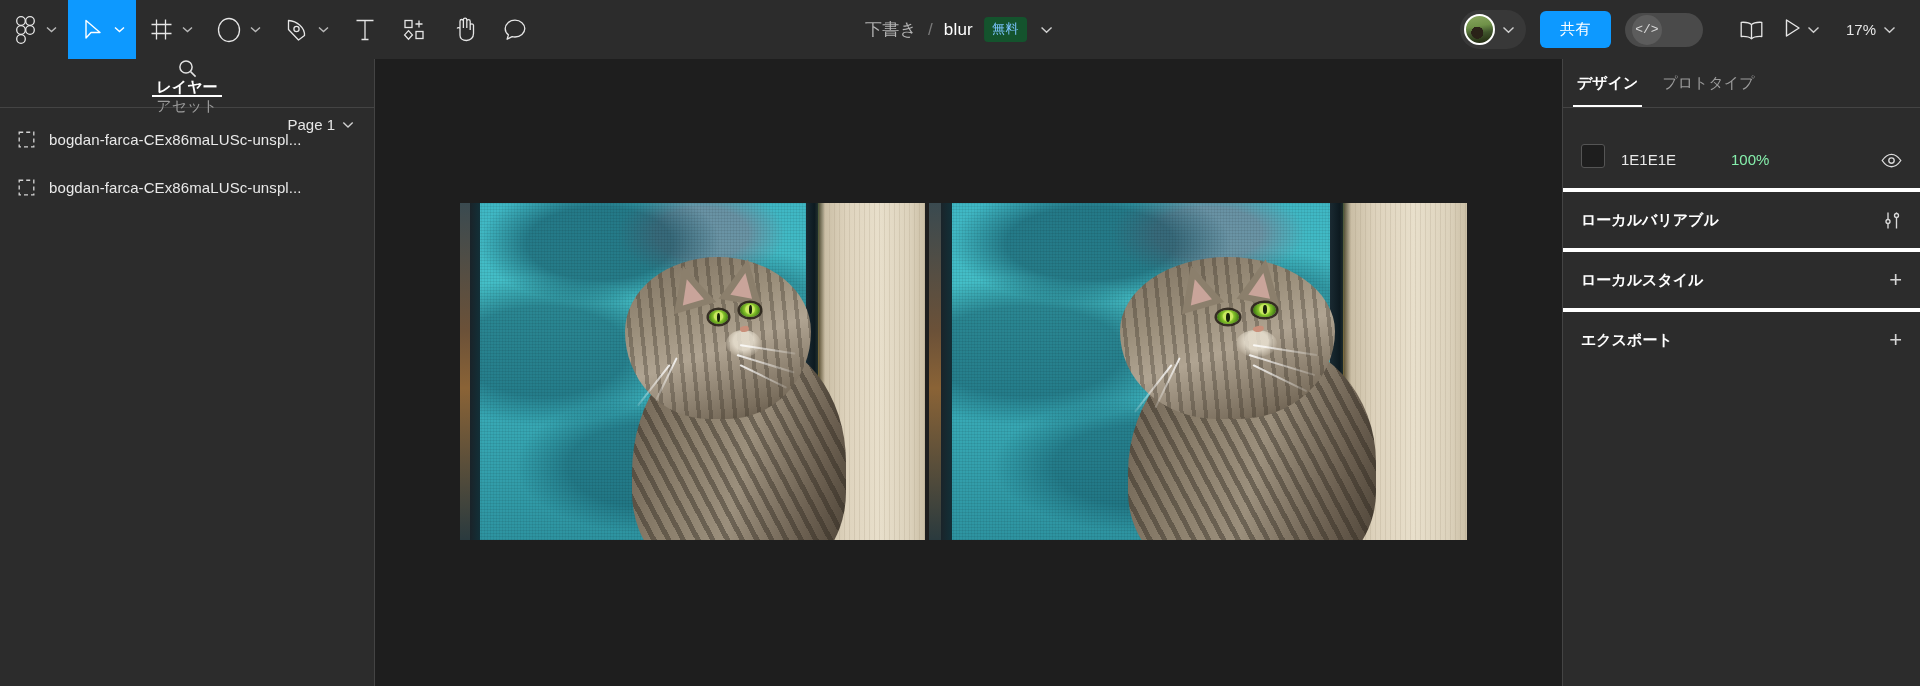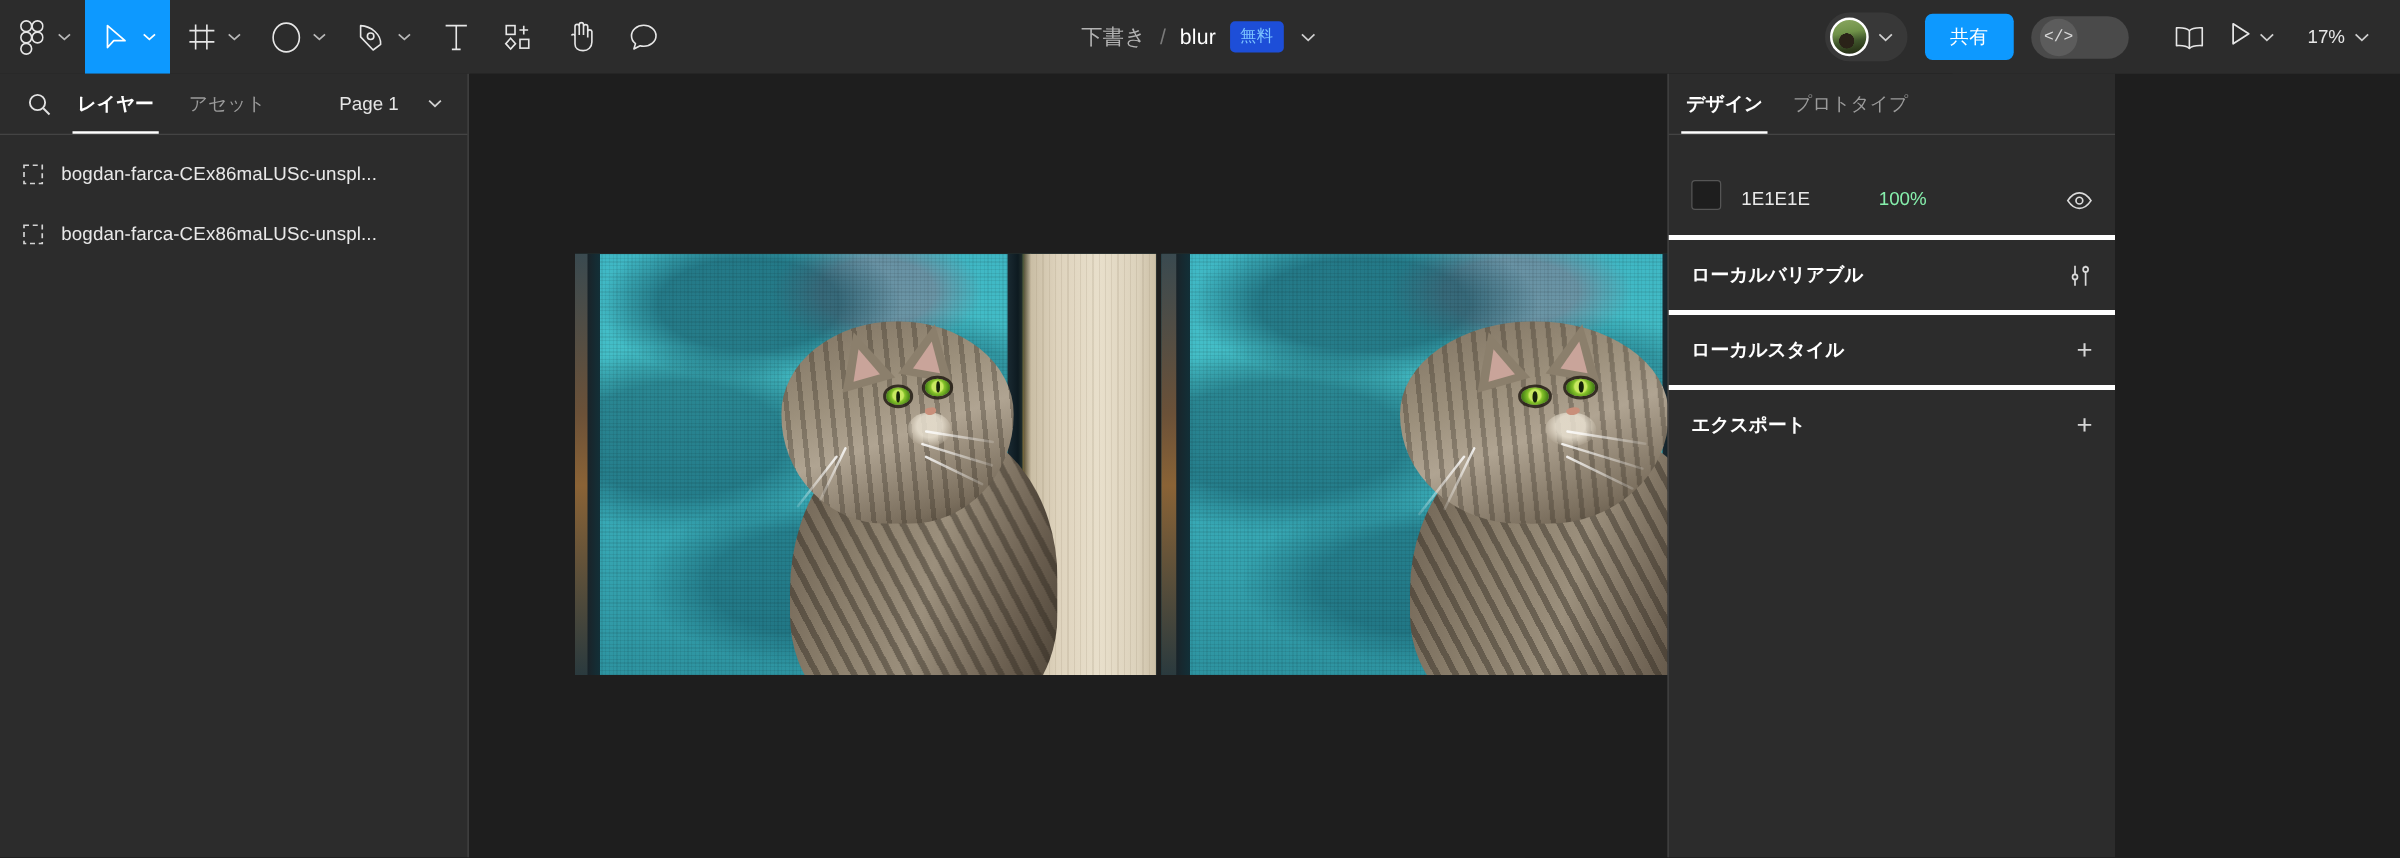--- a/index.html
+++ b/index.html
@@ -2,21 +2,21 @@
 <html lang="ja"><head>
 <meta charset="utf-8">
 <style>
   * { margin:0; padding:0; box-sizing:border-box; }
   html, body {
     width:1920px; height:686px; overflow:hidden;
     background:#1e1e1e;
     font-family:"Liberation Sans","DejaVu Sans",sans-serif;
     -webkit-font-smoothing:antialiased;
   }
-  #app { position:relative; width:1692px; height:686px; background:#1e1e1e; }
+  #app { position:relative; width:1920px; height:686px; background:#1e1e1e; }
 
   
   .toolbar {
     position:absolute; left:0; top:0; width:1920px; height:59px;
     background:#2c2c2c; display:flex; align-items:center;
   }
   .tb-left { display:flex; align-items:center; height:59px; }
   .tb-group {
     display:flex; align-items:center; height:59px;
     padding:0 10px; gap:5px; cursor:pointer;
@@ -30,21 +30,21 @@
   
   .tb-center {
     position:absolute; left:50%; top:0; transform:translateX(-50%);
     height:59px; display:flex; align-items:center; gap:11px;
     white-space:nowrap;
   }
   .crumb-draft { color:#b3b3b3; font-size:17px; letter-spacing:.2px; }
   .crumb-sep { color:#7a7a7a; font-size:17px; }
   .crumb-file { color:#ffffff; font-size:17px; letter-spacing:.2px; }
   .badge-free {
-    background:#1d4ed8; color:#7cc4ff; font-size:13px;
+    background:#14532d; color:#7cc4ff; font-size:13px;
     padding:3px 8px 4px; border-radius:4px; letter-spacing:.5px;
   }
   .title-chev { color:#cfcfcf; display:flex; align-items:center; padding:0 2px; cursor:pointer; }
 
   
   .tb-right {
     position:absolute; right:0; top:0; height:59px;
     display:flex; align-items:center; gap:0; padding-right:18px;
   }
   .avatar-pill {
@@ -82,34 +82,34 @@
     color:#e6e6e6; font-size:15px; cursor:pointer;
   }
 
   
   .left-panel {
     position:absolute; left:0; top:59px; width:375px; height:627px;
     background:#2c2c2c; border-right:1px solid #444;
   }
   .lp-tabs {
     height:48px; display:flex; align-items:center; gap:0;
-    padding:0 14px; position:relative;
+    padding:0 14px; position:relative;flex-direction:column;
   }
   .search-ico { width:34px; display:flex; align-items:center; justify-content:center; cursor:pointer; }
   .lp-tab {
     position:relative; height:48px; display:flex; align-items:center;
     padding:0 14px; font-size:15px; color:#9b9b9b; cursor:pointer;
   }
   .lp-tab.active { color:#ffffff; font-weight:bold; }
   .lp-tab.active::after {
     content:""; position:absolute; left:10px; right:10px; bottom:0;
     height:2px; background:#ffffff;
   }
   .page-select {
-    margin-left:auto; display:flex; align-items:center; gap:22px;
+    margin-left:auto; display:flex; align-items:center; gap:6px;
     color:#e6e6e6; font-size:15px; cursor:pointer; padding-right:6px;
   }
   .lp-divider { height:1px; background:#444; }
   .layer-list { padding-top:7px; }
   .layer-row {
     height:48px; display:flex; align-items:center; gap:14px;
     padding:0 14px 0 18px; cursor:pointer;
   }
   .layer-ico { width:17px; height:17px; flex:0 0 17px; }
   .layer-name {

